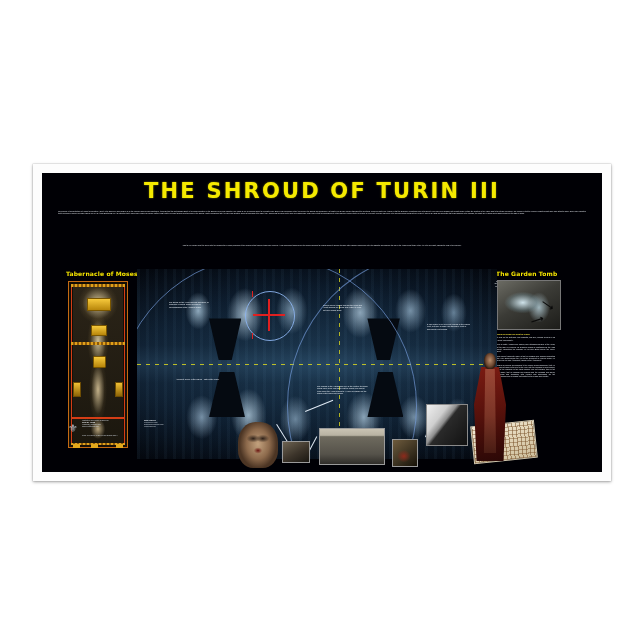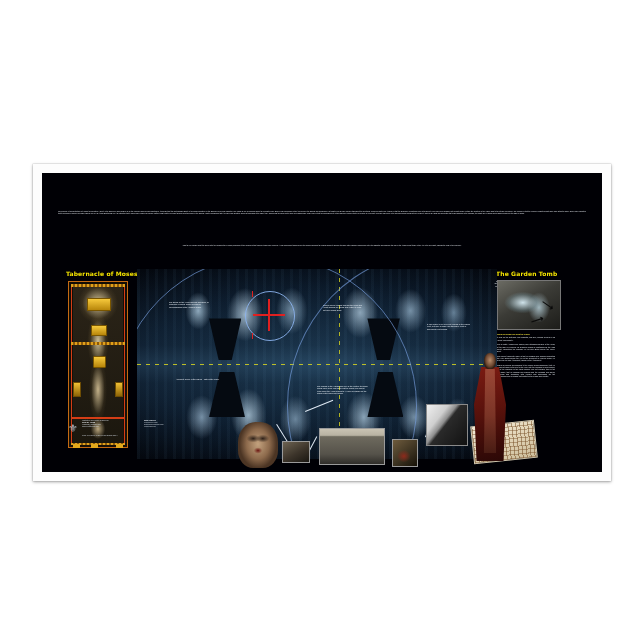--- a/index.html
+++ b/index.html
@@ -370,20 +370,21 @@
     color:#b9c2cc; font-size:11px; line-height:16px;
   }
   .cr-head{ color:#e8edf3; font-weight:bold;}
 </style>
 </head>
 <body>
 
 <div id="poster-frame">
   <div id="poster-inner">
 
+    <div id="poster-title">THE SHROUD OF TURIN III</div>
 
     <div class="intro-block" id="intro-1">The purpose of this illustration is to show the 'Negative' Aspect of the Shroud of Turin. Based on all the evidence analyzed and scrutinized, it appears that the Photographic Effect of the Image imprinted on the Shroud is a Reverse Negative. The Image is one of kind and cannot be replicated. The 'Burn' is only impressed on the top layers of the Shroud and conclusively not painted on as some alleged throughout the Centuries. Moreover what is an Anomaly is that the Exposure of Light has been determined to only have been possible with a Light Source outside the spectrum of the Visible Light at an Intense Frequency. The 'Miracle' is that the Forum of Radiated Light came from within the Body. Some have calculated that it would have required a 'Flash' realized only by an Atomic Blast going off. It is estimated that it would have required 34 Trillion Watts of Light emitted in a Split Second from the inside of the Shroud. What is amazing is that it is a Reverse Negative and Front and Back at the same time. This means the Body had to have been Suspended. Many believe that the Impression left on the Shroud of Turin is that of a 'Record' or a 'Receipt' evidence and proof of the Crucifixion and Resurrection of Jesus. It Serves as a Sign and Credential that Jesus was and is the Messiah, the Christ as He himself would happen based on the Sign of Jonah.</div>
     <div class="intro-block" id="intro-2">What is very unique about the scene after the Resurrection of Jesus, according to the Gospels is that various Angels were involved. A pair was placed themselves in the Garden Tomb as the Roman Guard to prepare the Body after Passover had already after the Sabbath. Theologically the Pair of the Angels depict those on the Ark of the Covenant, flanking the King of the Universe.</div>
 
     <div class="sect-head" id="head-tabernacle">Tabernacle of Moses &amp; Temples</div>
     <div class="sect-head" id="head-gardentomb">The Garden Tomb</div>
     <div class="sect-head" id="head-afikomen">The Hidden Afikomen</div>
 
     <div id="tabernacle-panel">
       <div id="tab-body"></div>

